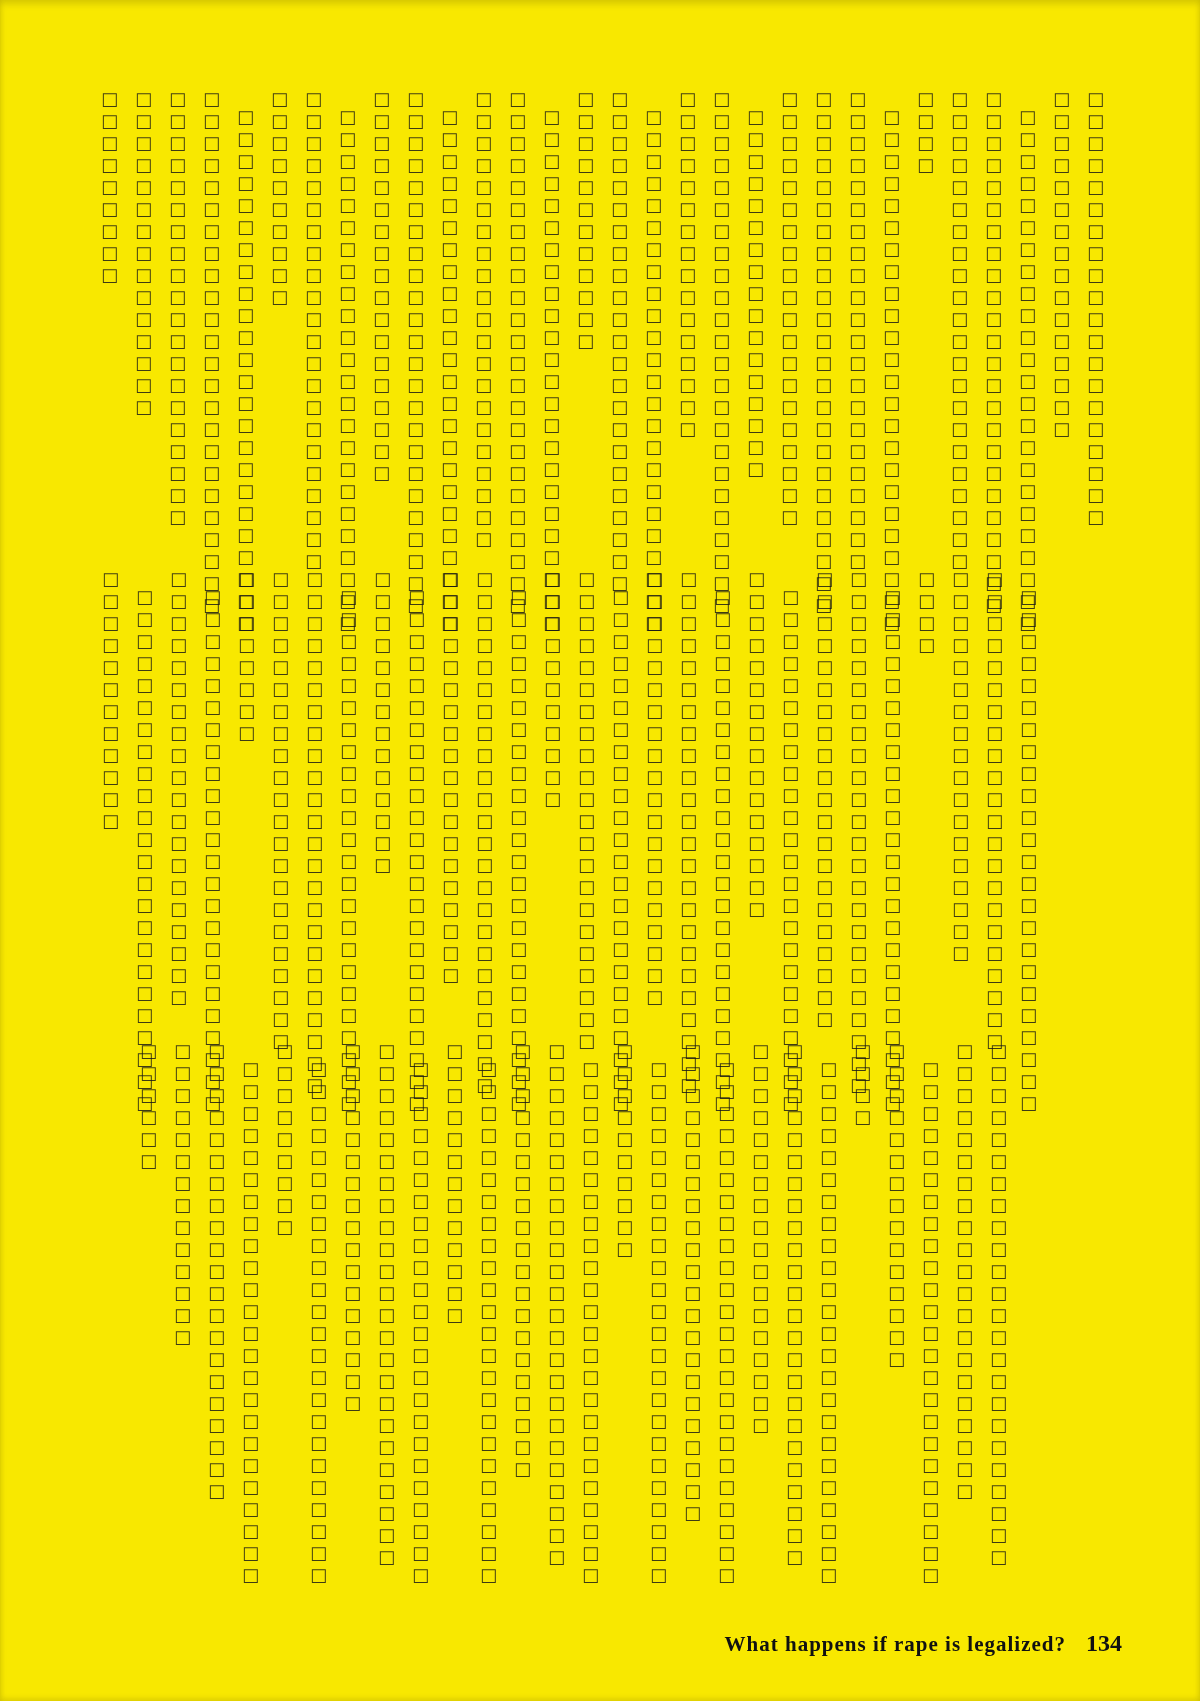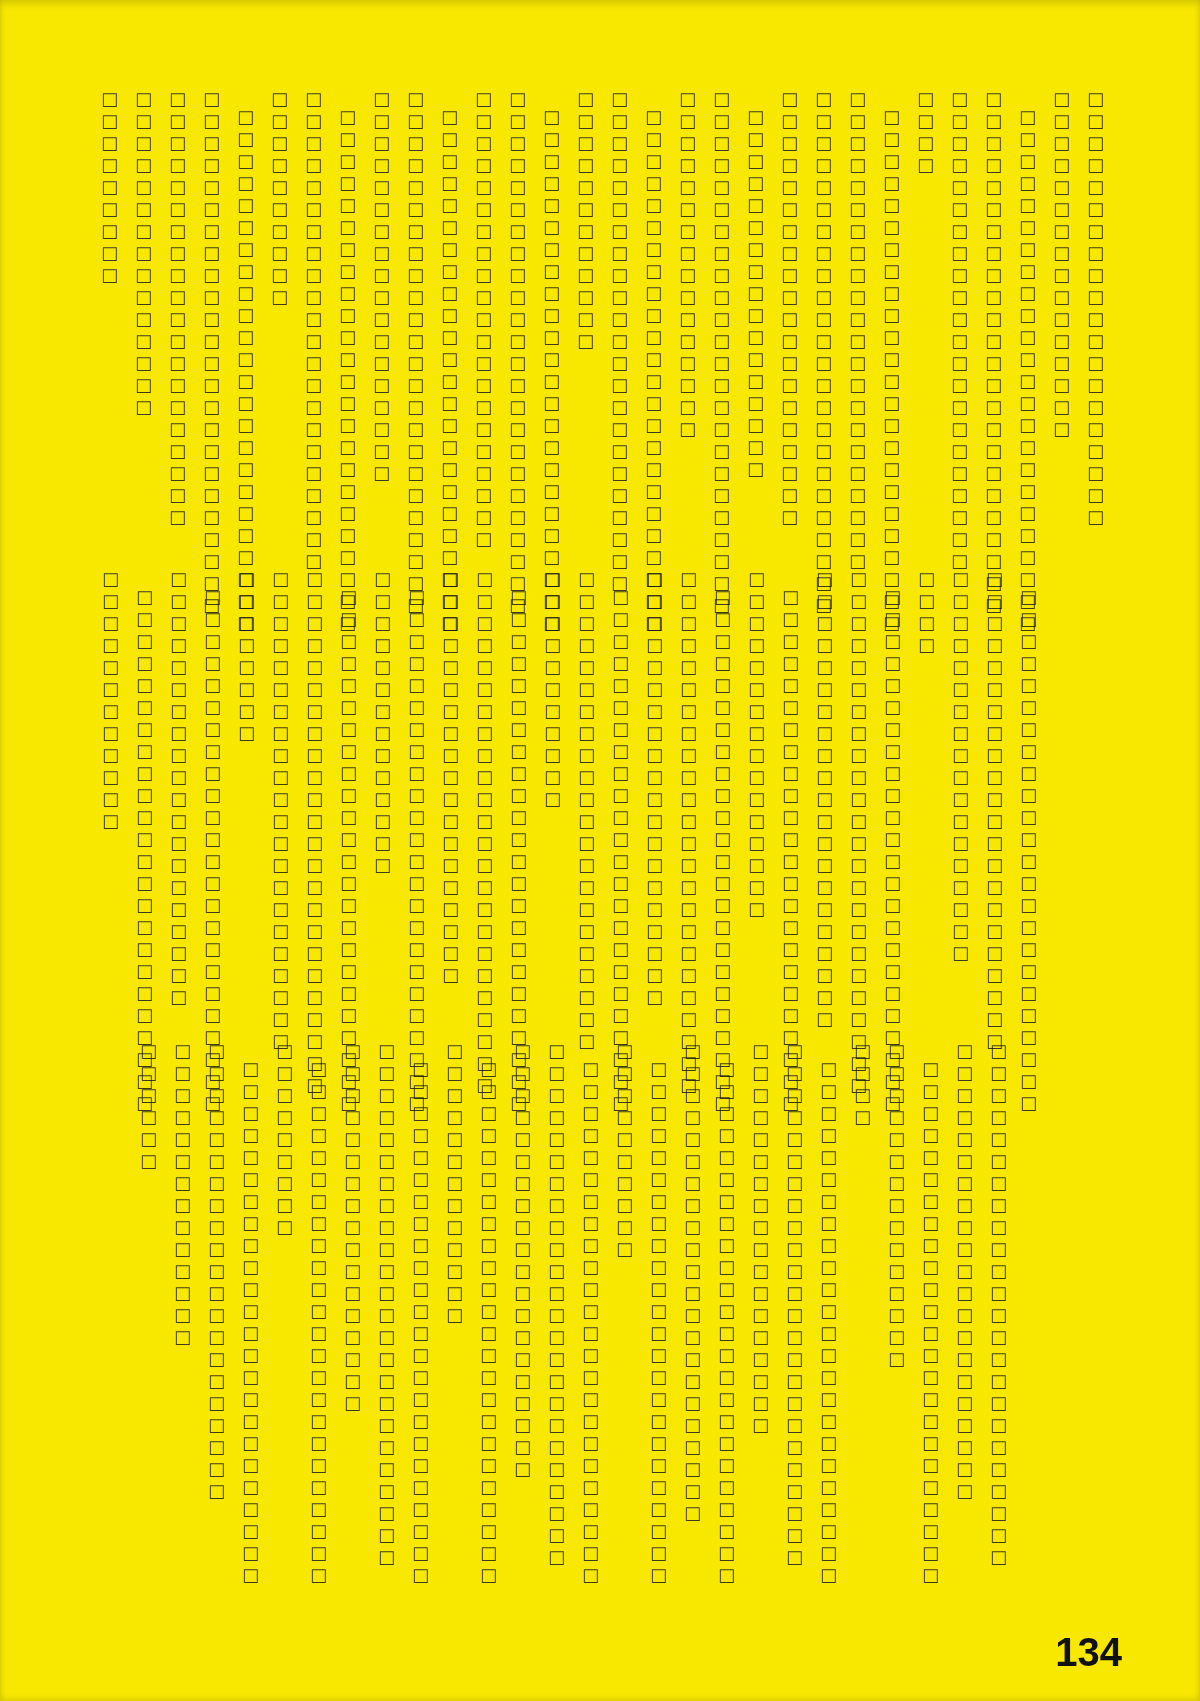--- a/index.html
+++ b/index.html
@@ -35,22 +35,22 @@
     position:absolute;
     top:1630px; right:78px;
     display:flex; align-items:baseline; gap:20px;
     color:#111;
   }
   #footer .title{
     font-size:21px; font-weight:bold; letter-spacing:1px;
     font-family:"Liberation Serif","DejaVu Serif",serif;
   }
   #footer .pagenum{
-    font-size:40px; font-weight:bold;
-    font-family:Liberation Sans, sans-serif;
+    font-size:24px; font-weight:bold;
+    font-family:Liberation Serif, serif;
   }
 </style>
 </head>
 <body>
 
 <div id="page">
 
   <div id="section-1" class="section">
       <div class="col" style="text-indent: 0em;">□□□□□□□□□□□□□□□□□□□□</div>
       <div class="col" style="text-indent: 0em;">□□□□□□□□□□□□□□□□</div>
@@ -138,16 +138,17 @@
       <div class="col" style="text-indent: 0em;">□□□□□□□□□□□□□□□□□</div>
       <div class="col" style="text-indent: 1em;">□□□□□□□□□□□□□□□□□□□□□□□□</div>
       <div class="col" style="text-indent: 0em;">□□□□□□□□□</div>
       <div class="col" style="text-indent: 1em;">□□□□□□□□□□□□□□□□□□□□□□□□</div>
       <div class="col" style="text-indent: 0em;">□□□□□□□□□□□□□□□□□□□□□</div>
       <div class="col" style="text-indent: 0em;">□□□□□□□□□□□□□□</div>
       <div class="col" style="text-indent: 0em;">□□□□□□</div>
     </div>
 
   <div id="footer">
+    <span class="title">What happens if rape is legalized?</span>
     <span class="pagenum">134</span>
   </div>
 
 </div>
 
 </body></html>

